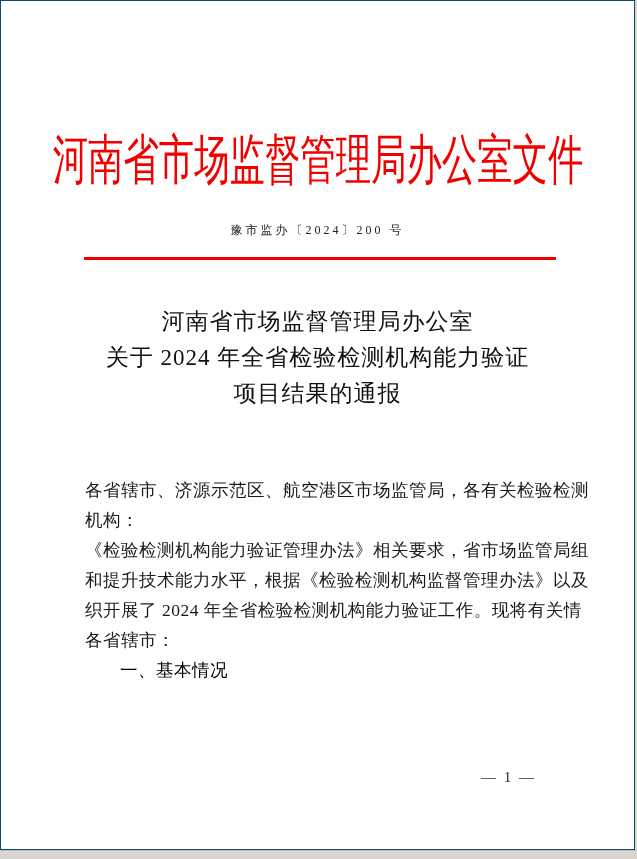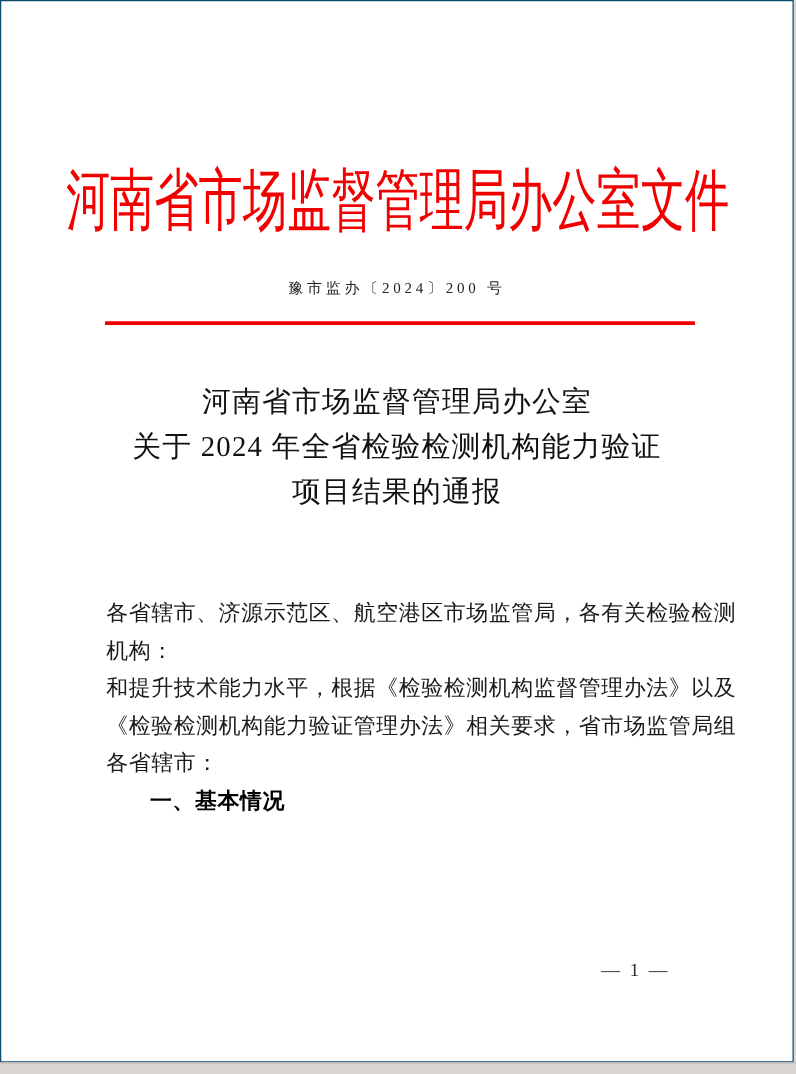--- a/index.html
+++ b/index.html
@@ -71,21 +71,21 @@
     font-size: 17.5px;
     line-height: 30px;
     color: #1a1a1a;
     letter-spacing: 0.5px;
     margin-top: 30px;
   }
   .body-line { white-space: nowrap; }
   .body-line.indent { padding-left: 35px; }
   .body-line.heading {
     font-family: "Liberation Sans", "DejaVu Sans", sans-serif;
-    font-weight: 700;
+    font-weight: 400;
     color: #000;
   }
   .page-number {
     position: absolute;
     top: 768px;
     right: 98px;
     font-size: 15px;
     letter-spacing: 2px;
     color: #2a2a2a;
   }
@@ -112,22 +112,23 @@
 
   <div class="doc-title">
     <div class="title-line">河南省市场监督管理局办公室</div>
     <div class="title-line">关于 2024 年全省检验检测机构能力验证</div>
     <div class="title-line">项目结果的通报</div>
   </div>
 
   <div class="body-text">
     <div class="body-line">各省辖市、济源示范区、航空港区市场监管局，各有关检验检测</div>
     <div class="body-line">机构：</div>
+    <div class="body-line">《检验检测机构能力验证管理办法》相关要求，省市场监管局组</div>
     <div class="body-line">和提升技术能力水平，根据《检验检测机构监督管理办法》以及</div>
-    <div class="body-line">《检验检测机构能力验证管理办法》相关要求，省市场监管局组</div>
+    <div class="body-line">织开展了 2024 年全省检验检测机构能力验证工作。现将有关情</div>
     <div class="body-line">各省辖市：</div>
     <div class="body-line indent heading">一、基本情况</div>
   </div>
 
   <div class="page-number">— 1 —</div>
 
 </div>
 
 <div class="bottom-strip"></div>
 

